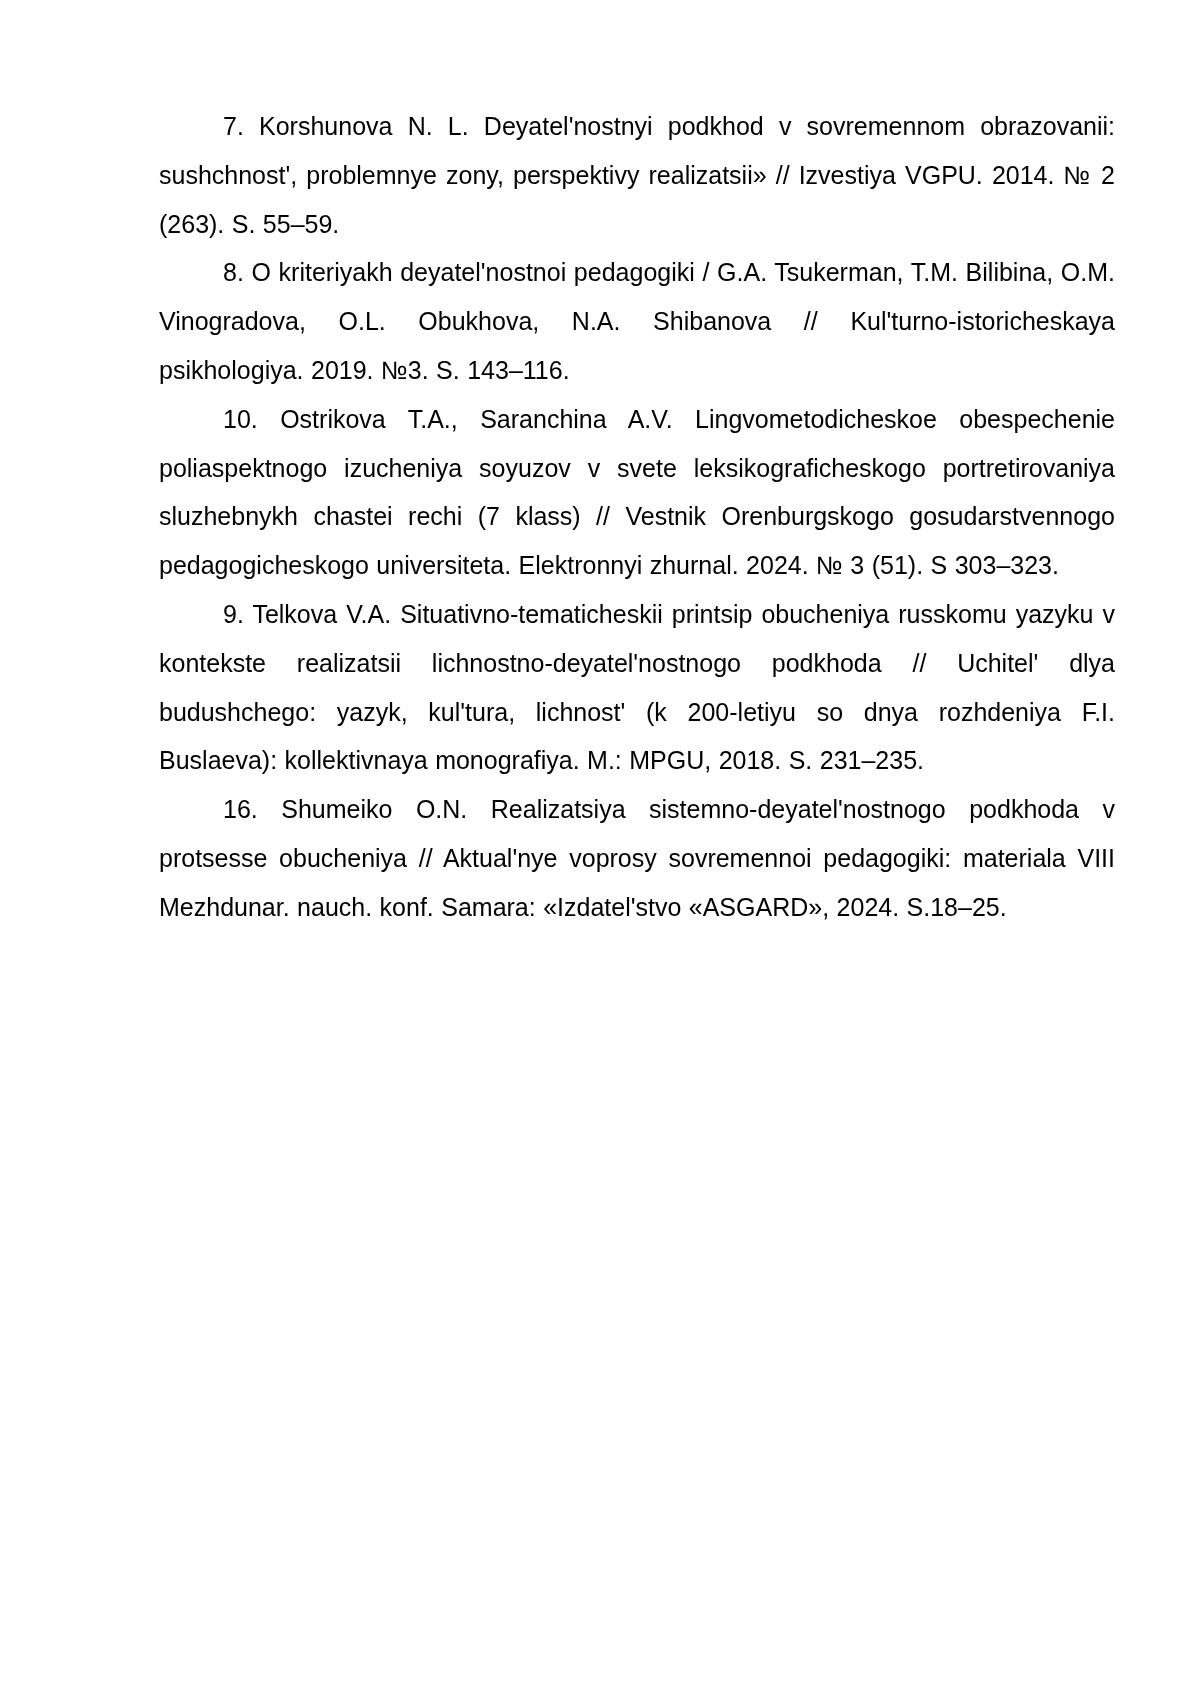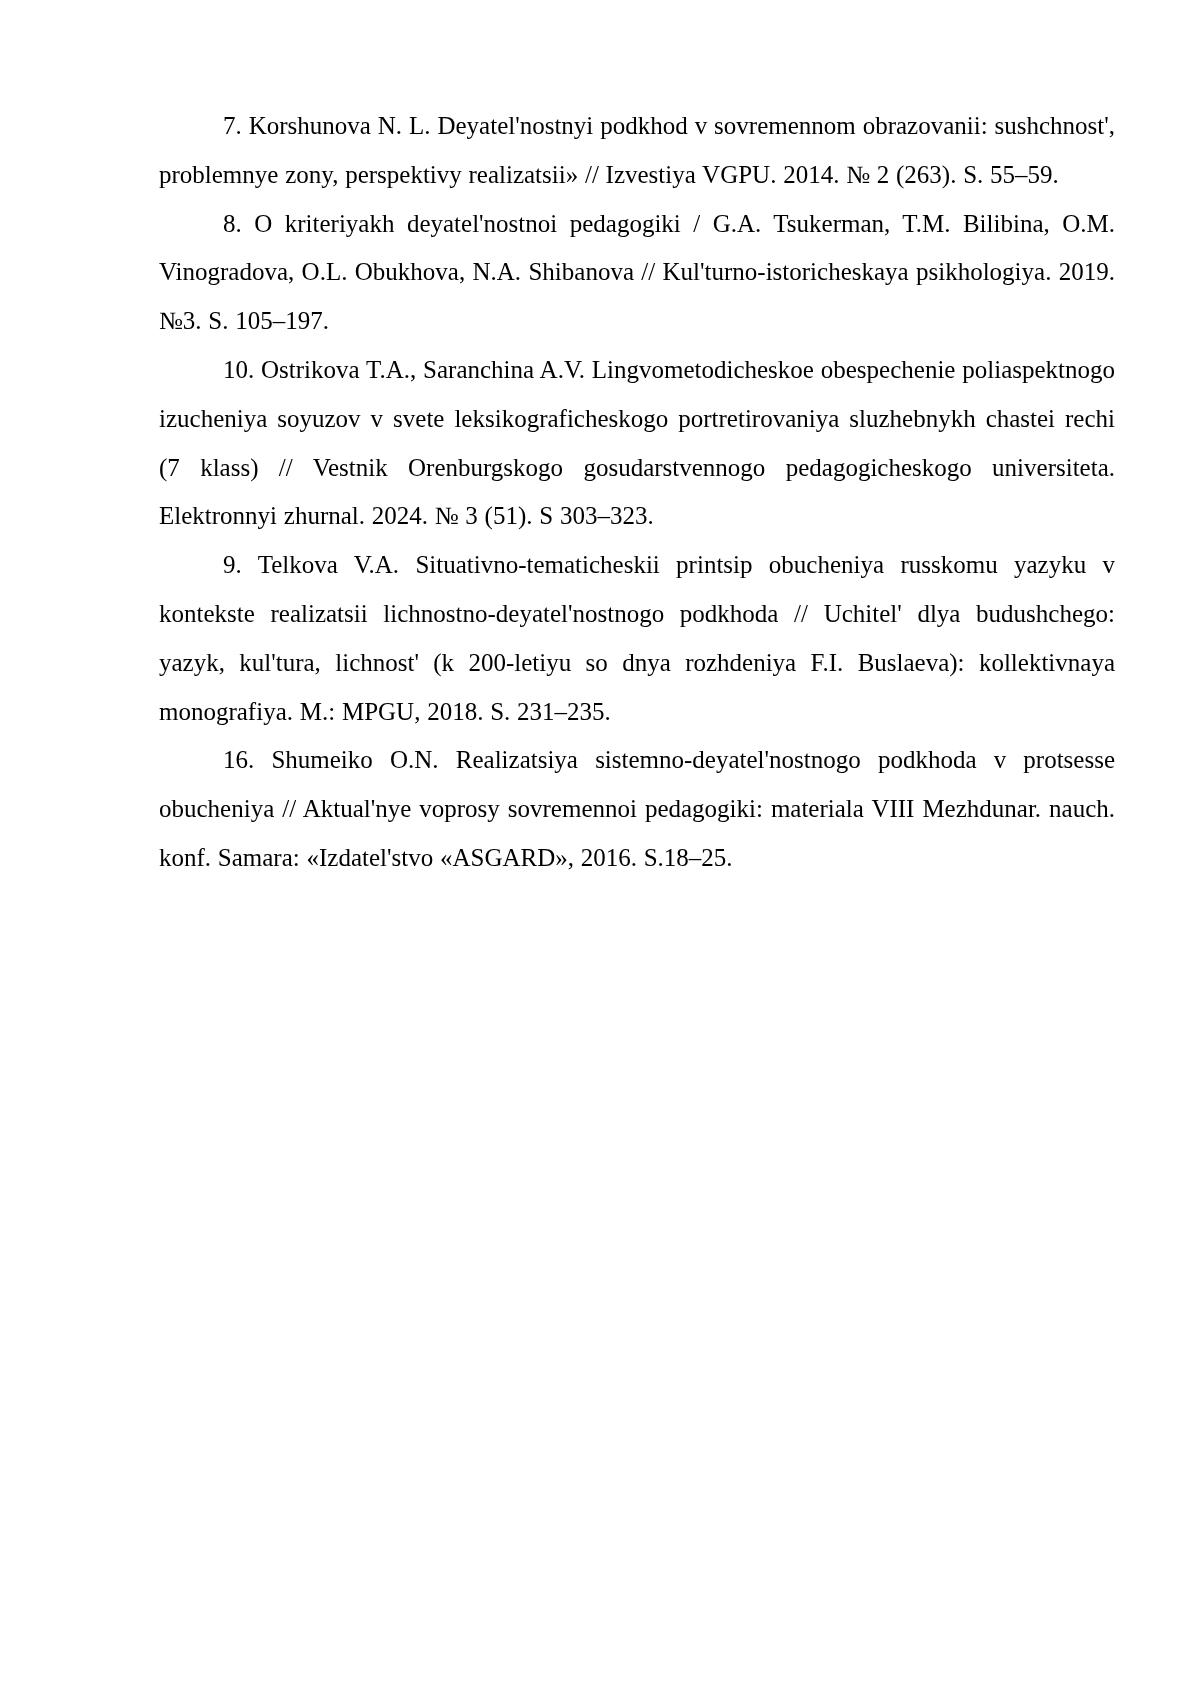--- a/index.html
+++ b/index.html
@@ -17,36 +17,36 @@
     position: absolute;
     inset: 0;
     background: #ffffff;
   }
   .references {
     position: absolute;
     left: 159px;
     top: 102px;
     width: 956px;
     color: #000000;
-    font-family: Liberation Serif, serif;
+    font-family: Liberation Sans, sans-serif;
     font-size: 25px;
     line-height: 48.8px;
   }
   .references p.ref {
     margin: 0;
     padding: 0;
     text-align: justify;
     text-indent: 64px;
     word-spacing: 0.02em;
   }
 </style>
 </head>
 <body>
 
 <div class="page">
   <div class="references">
     <p class="ref">7. Korshunova N. L. Deyatel'nostnyi podkhod v sovremennom obrazovanii: sushchnost', problemnye zony, perspektivy realizatsii» // Izvestiya VGPU. 2014. № 2 (263). S. 55–59.</p>
-    <p class="ref">8. O kriteriyakh deyatel'nostnoi pedagogiki / G.A. Tsukerman, T.M. Bilibina, O.M. Vinogradova, O.L. Obukhova, N.A. Shibanova // Kul'turno-istoricheskaya psikhologiya. 2019. №3. S. 105–197.</p>
+    <p class="ref">8. O kriteriyakh deyatel'nostnoi pedagogiki / G.A. Tsukerman, T.M. Bilibina, O.M. Vinogradova, O.L. Obukhova, N.A. Shibanova // Kul'turno-istoricheskaya psikhologiya. 2019. №3. S. 143–116.</p>
     <p class="ref">10. Ostrikova T.A., Saranchina A.V. Lingvometodicheskoe obespechenie poliaspektnogo izucheniya soyuzov v svete leksikograficheskogo portretirovaniya sluzhebnykh chastei rechi (7 klass) // Vestnik Orenburgskogo gosudarstvennogo pedagogicheskogo universiteta. Elektronnyi zhurnal. 2024. № 3 (51). S 303–323.</p>
     <p class="ref">9. Telkova V.A. Situativno-tematicheskii printsip obucheniya russkomu yazyku v kontekste realizatsii lichnostno-deyatel'nostnogo podkhoda // Uchitel' dlya budushchego: yazyk, kul'tura, lichnost' (k 200-letiyu so dnya rozhdeniya F.I. Buslaeva): kollektivnaya monografiya.  M.: MPGU, 2018. S. 231–235.</p>
-    <p class="ref">16. Shumeiko O.N. Realizatsiya sistemno-deyatel'nostnogo podkhoda v protsesse obucheniya // Aktual'nye voprosy sovremennoi pedagogiki: materiala VIII Mezhdunar. nauch. konf. Samara: «Izdatel'stvo «ASGARD», 2016. S.18–25.</p>
+    <p class="ref">16. Shumeiko O.N. Realizatsiya sistemno-deyatel'nostnogo podkhoda v protsesse obucheniya // Aktual'nye voprosy sovremennoi pedagogiki: materiala VIII Mezhdunar. nauch. konf. Samara: «Izdatel'stvo «ASGARD», 2024. S.18–25.</p>
   </div>
 </div>
 
 </body></html>

